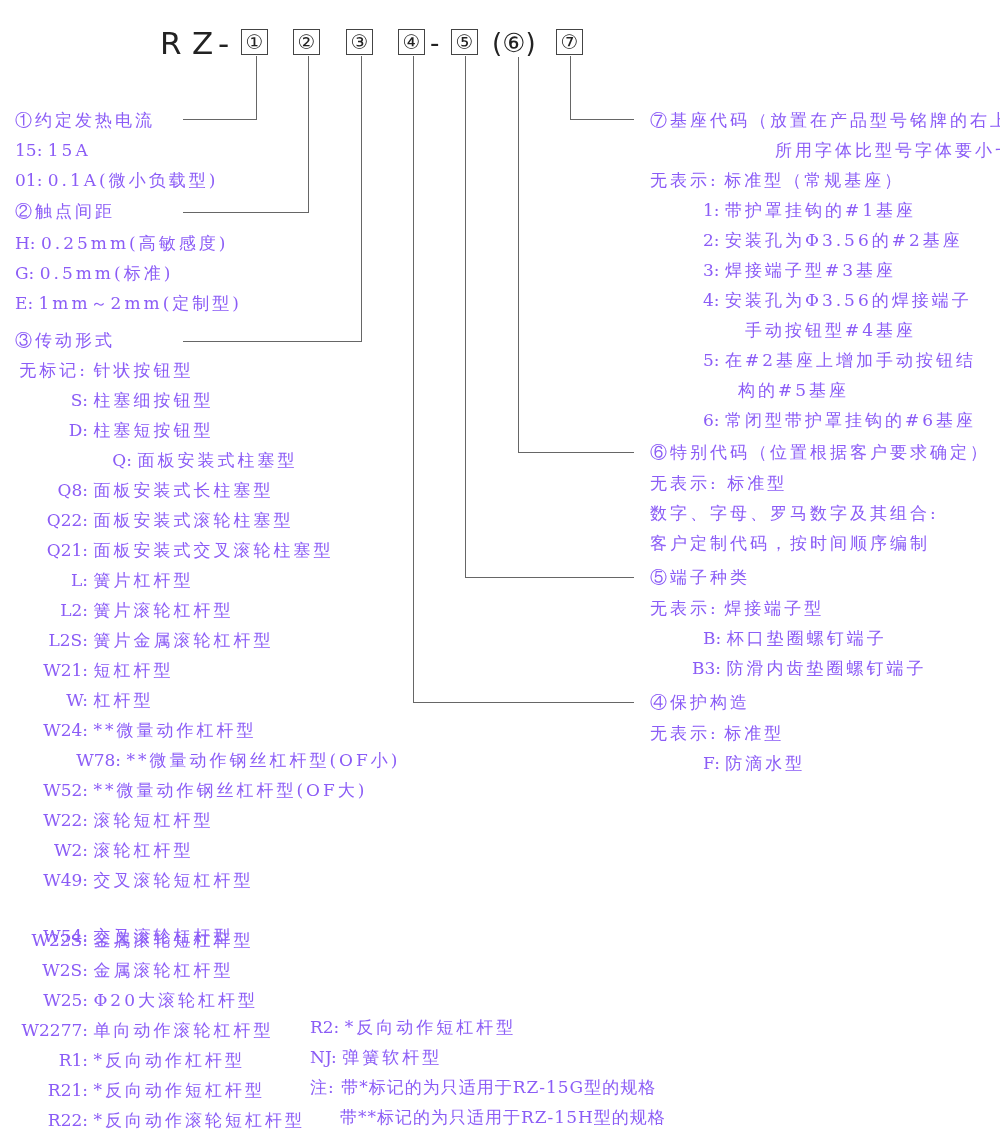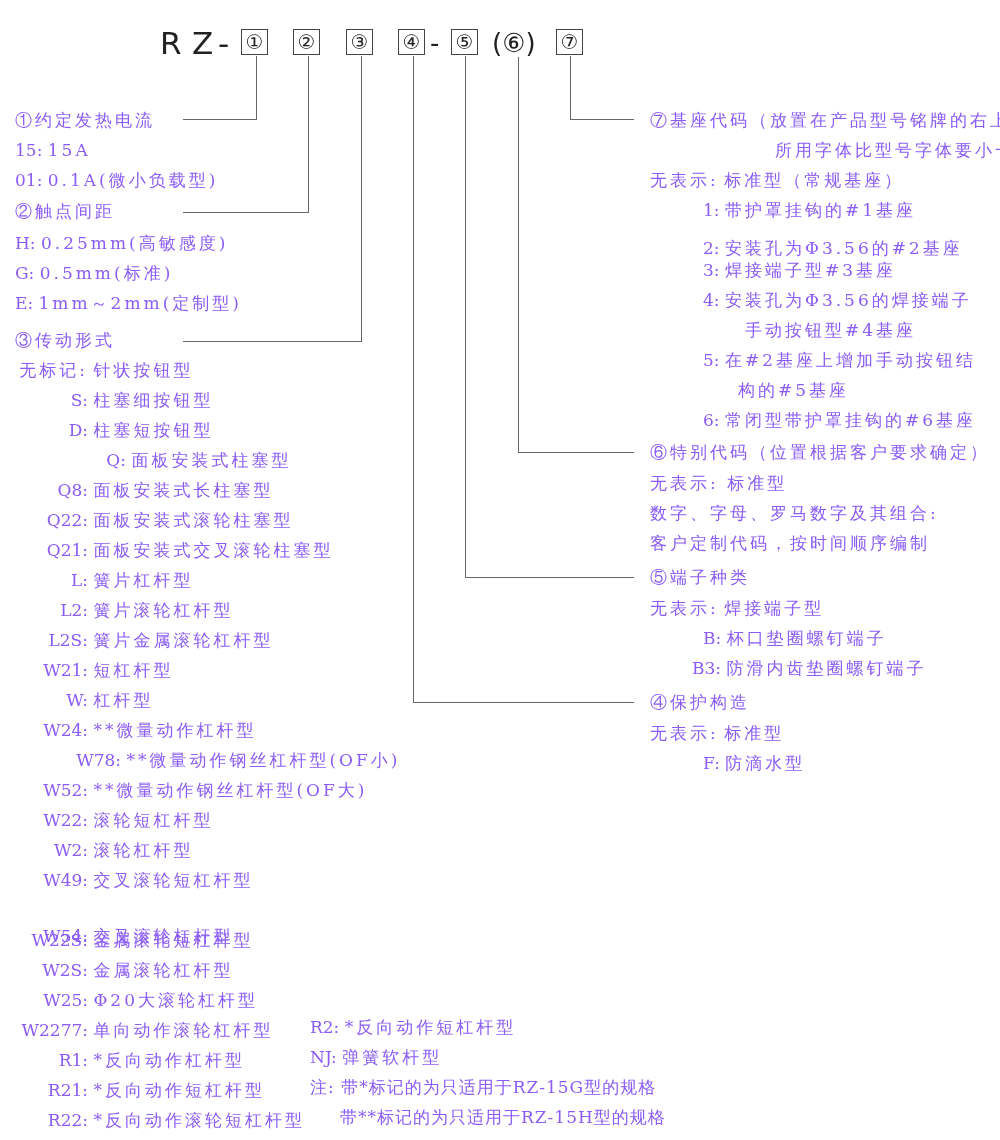--- a/index.html
+++ b/index.html
@@ -66,21 +66,21 @@
 <div class="line" style="left:15px;top:232px"><span>H:</span> <span class="cjk">0.25mm(高敏感度)</span></div>
 <div class="line" style="left:15px;top:262px"><span>G:</span> <span class="cjk">0.5mm(标准)</span></div>
 <div class="line" style="left:15px;top:292px"><span>E:</span> <span class="cjk">1mm～2mm(定制型)</span></div>
 
 <div class="line heading cjk" style="left:15px;top:329px">③传动形式</div>
 
 <div id="s3-list">
     <div class="line" style="top: 359px; left: 0px;"><span class="code cjk" style="width: 88px;">无标记:</span> <span class="cjk">针状按钮型</span></div>
     <div class="line" style="top: 389px; left: 0px;"><span class="code" style="width: 88px;">S:</span> <span class="cjk">柱塞细按钮型</span></div>
     <div class="line" style="top: 419px; left: 0px;"><span class="code" style="width: 88px;">D:</span> <span class="cjk">柱塞短按钮型</span></div>
-    <div class="line" style="top: 449px; left: 2px; padding-left: 36px;"><span class="code" style="width: 88px;">Q:</span> <span class="cjk">面板安装式柱塞型</span></div>
+    <div class="line" style="top: 449px; left: 8px; padding-left: 36px;"><span class="code" style="width: 88px;">Q:</span> <span class="cjk">面板安装式柱塞型</span></div>
     <div class="line" style="top: 479px; left: 0px;"><span class="code" style="width: 88px; text-align: right;">Q8:</span> <span class="cjk">面板安装式长柱塞型</span></div>
     <div class="line" style="top: 509px; left: 0px;"><span class="code" style="width: 88px;">Q22:</span> <span class="cjk">面板安装式滚轮柱塞型</span></div>
     <div class="line" style="top: 539px; left: 0px;"><span class="code" style="width: 88px;">Q21:</span> <span class="cjk">面板安装式交叉滚轮柱塞型</span></div>
     <div class="line" style="top: 569px; left: 0px;"><span class="code" style="width: 88px;">L:</span> <span class="cjk">簧片杠杆型</span></div>
     <div class="line" style="top: 599px; left: 0px;"><span class="code" style="width: 88px;">L2:</span> <span class="cjk">簧片滚轮杠杆型</span></div>
     <div class="line" style="top: 629px; left: 0px;"><span class="code" style="width: 88px;">L2S:</span> <span class="cjk">簧片金属滚轮杠杆型</span></div>
     <div class="line" style="top: 659px; left: 0px;"><span class="code" style="width: 88px;">W21:</span> <span class="cjk">短杠杆型</span></div>
     <div class="line" style="top: 689px; left: 0px;"><span class="code" style="width: 88px;">W:</span> <span class="cjk">杠杆型</span></div>
     <div class="line" style="top: 719px; left: 0px;"><span class="code" style="width: 88px;">W24:</span> <span class="cjk">**微量动作杠杆型</span></div>
     <div class="line" style="top: 749px; left: 0px; margin-left: 33px;"><span class="code" style="width: 88px;">W78:</span> <span class="cjk">**微量动作钢丝杠杆型(OF小)</span></div>
@@ -100,21 +100,21 @@
 
 <div class="line" style="left:310px;top:1016px"><span class="code" style="width:0"></span><span>R2:</span> <span class="cjk">*反向动作短杠杆型</span></div>
 <div class="line" style="left:310px;top:1046px"><span>NJ:</span> <span class="cjk">弹簧软杆型</span></div>
 <div class="line cjk" style="left:310px;top:1076px;letter-spacing:1px">注: 带*标记的为只适用于RZ-15G型的规格</div>
 <div class="line cjk" style="left:340px;top:1106px;letter-spacing:1px">带**标记的为只适用于RZ-15H型的规格</div>
 
 <div class="line heading cjk" style="left:650px;top:109px">⑦基座代码（放置在产品型号铭牌的右上</div>
 <div class="line cjk" style="left:775px;top:139px">所用字体比型号字体要小一</div>
 <div class="line" style="left:650px;top:169px"><span class="cjk">无表示:</span> <span class="cjk">标准型（常规基座）</span></div>
 <div class="line" style="left:703px;top:199px"><span>1:</span> <span class="cjk">带护罩挂钩的#1基座</span></div>
-<div class="line" style="left:703px;top:237px"><span>2:</span> <span class="cjk">安装孔为Φ3.56的#2基座</span></div>
+<div class="line" style="left:703px;top:229px"><span>2:</span> <span class="cjk">安装孔为Φ3.56的#2基座</span></div>
 <div class="line" style="left:703px;top:259px"><span>3:</span> <span class="cjk">焊接端子型#3基座</span></div>
 <div class="line" style="left:703px;top:289px"><span>4:</span> <span class="cjk">安装孔为Φ3.56的焊接端子</span></div>
 <div class="line cjk" style="left:745px;top:319px">手动按钮型#4基座</div>
 <div class="line" style="left:703px;top:349px"><span>5:</span> <span class="cjk">在#2基座上增加手动按钮结</span></div>
 <div class="line cjk" style="left:738px;top:379px">构的#5基座</div>
 <div class="line" style="left:703px;top:409px"><span>6:</span> <span class="cjk">常闭型带护罩挂钩的#6基座</span></div>
 
 <div class="line heading cjk" style="left:650px;top:441px">⑥特别代码（位置根据客户要求确定）</div>
 <div class="line cjk" style="left:650px;top:472px">无表示: 标准型</div>
 <div class="line cjk" style="left:650px;top:502px">数字、字母、罗马数字及其组合:</div>

